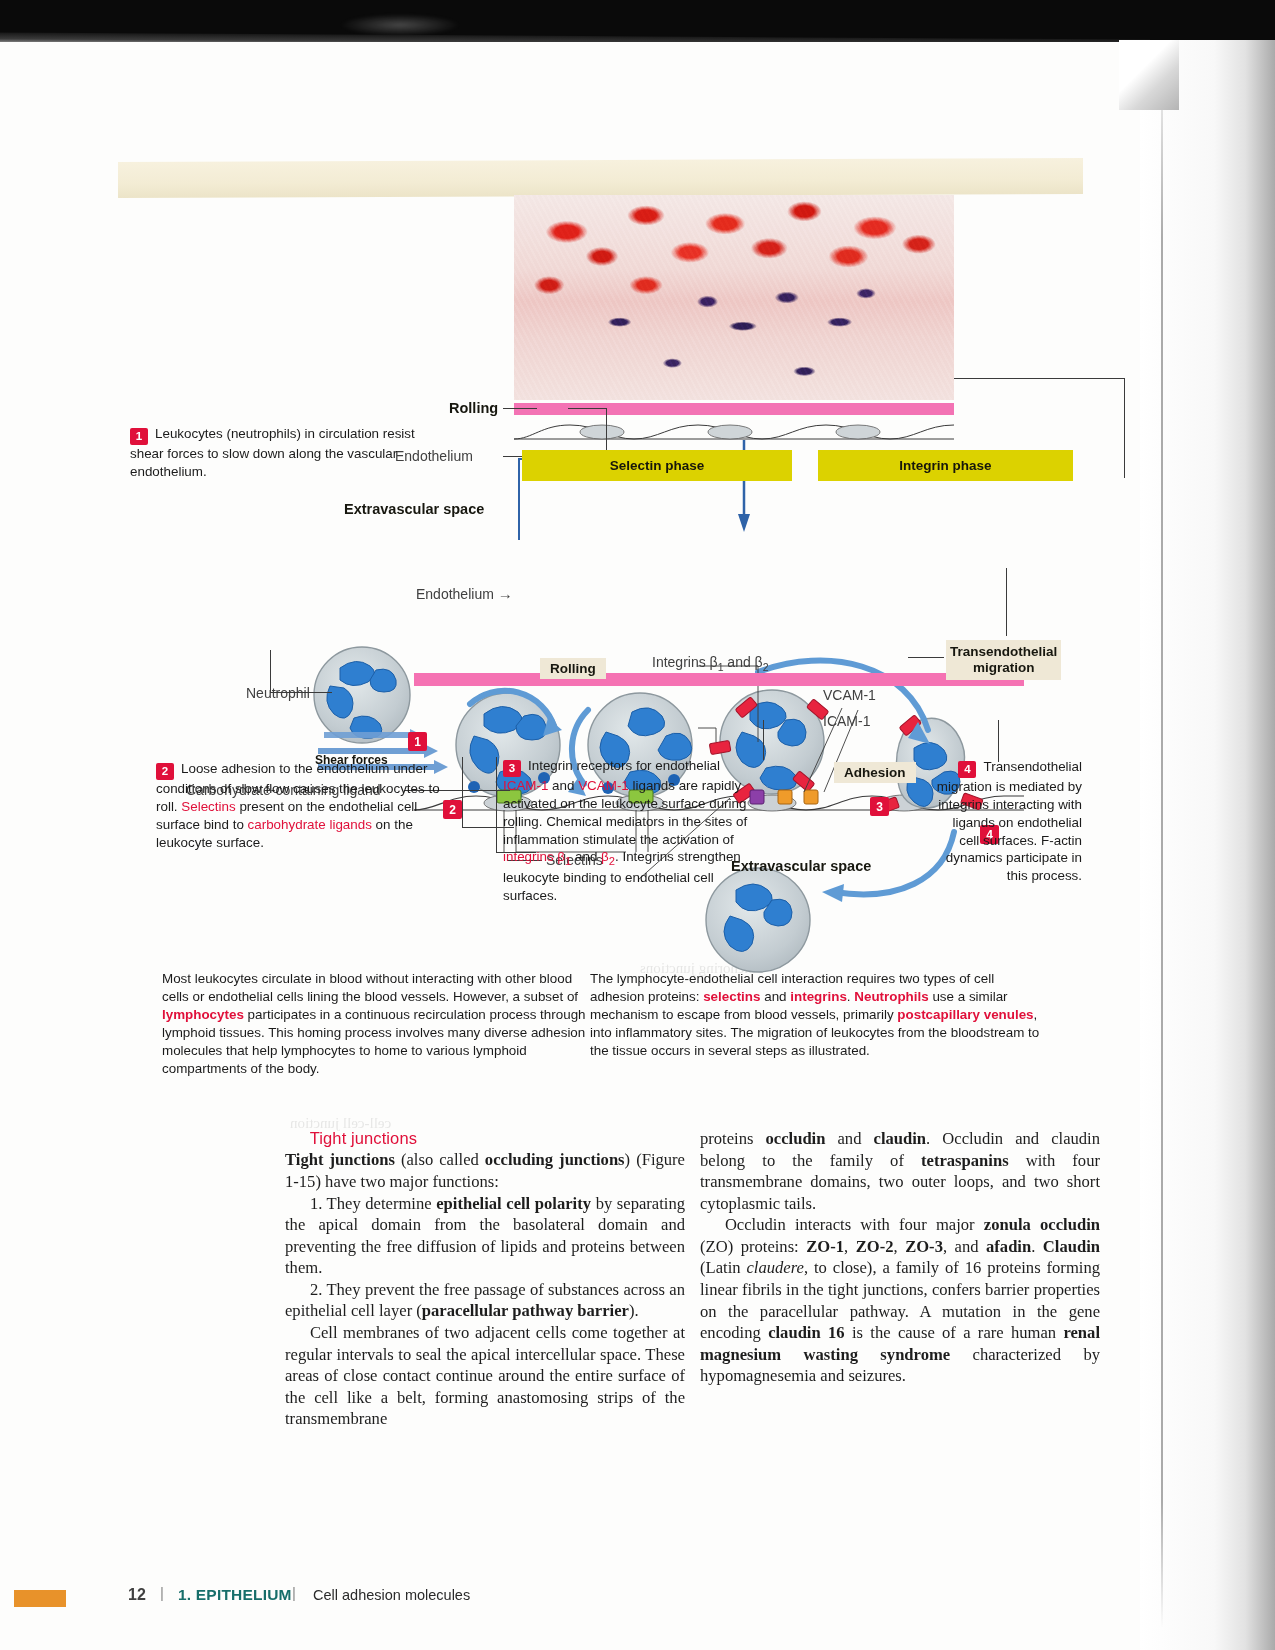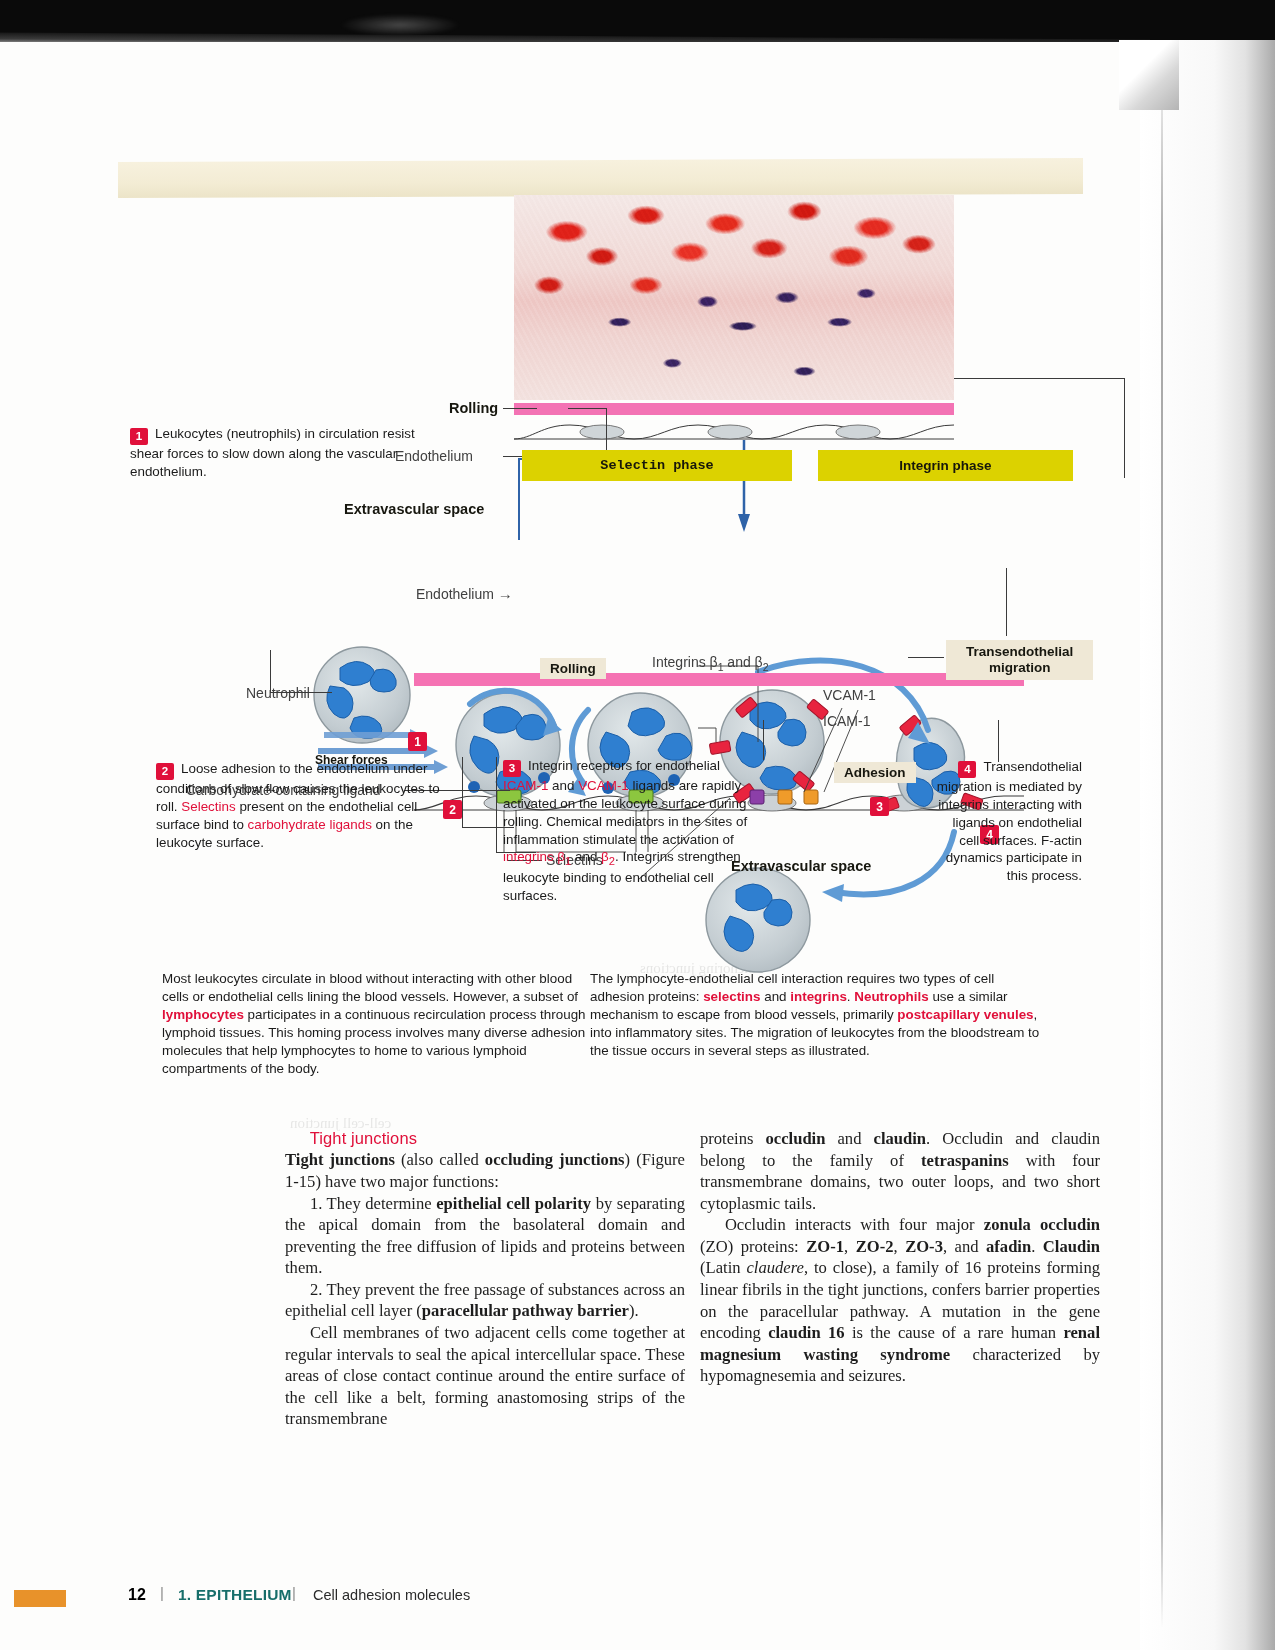--- a/index.html
+++ b/index.html
@@ -153,37 +153,37 @@
     position: absolute;
     height: 31px;
     background: #dcd200;
     display: flex;
     align-items: center;
     justify-content: center;
     font-size: 13.5px;
     font-weight: bold;
     color: #17170a;
   }
-  .phase-selectin { left: 404px; top: 290px; width: 270px; font-family: Liberation Mono, monospace; }
+  .phase-selectin { left: 404px; top: 290px; width: 270px; }
   .phase-integrin { left: 700px; top: 290px; width: 255px; }
 
   
   .beige-label {
     position: absolute;
     background: #efe8d6;
     font-weight: bold;
     font-size: 13.5px;
     color: #17170f;
     padding: 3px 10px;
     white-space: nowrap;
     text-align: center;
   }
   .lbl-rolling2 { left: 422px; top: 498px; }
   .lbl-adhesion { left: 716px; top: 602px; }
-  .lbl-transmig { left: 828px; top: 480px; line-height: 1.18; padding: 4px 20px; }
+  .lbl-transmig { left: 828px; top: 480px; line-height: 1.18; padding: 4px 4px; }
 
   
   .plain-label {
     position: absolute;
     font-size: 14px;
     color: #404040;
     white-space: nowrap;
   }
   .bold-label {
     position: absolute;
@@ -310,21 +310,21 @@
     position: absolute;
     left: 14px; top: 10px;
     width: 52px; height: 17px;
     background: #e8922a;
   }
   .foot-pageno {
     position: absolute;
     left: 128px; top: 6px;
     font-size: 16px;
     font-weight: bold;
-    color: #000000;
+    color: #404040;
   }
   .foot-sep1 { position: absolute; left: 160px; top: 4px; font-size: 15px; color: #8d8d8d; }
   .foot-chapter {
     position: absolute;
     left: 178px; top: 6px;
     font-size: 15.5px;
     font-weight: bold;
     color: #176e6a;
     letter-spacing: .2px;
   }

